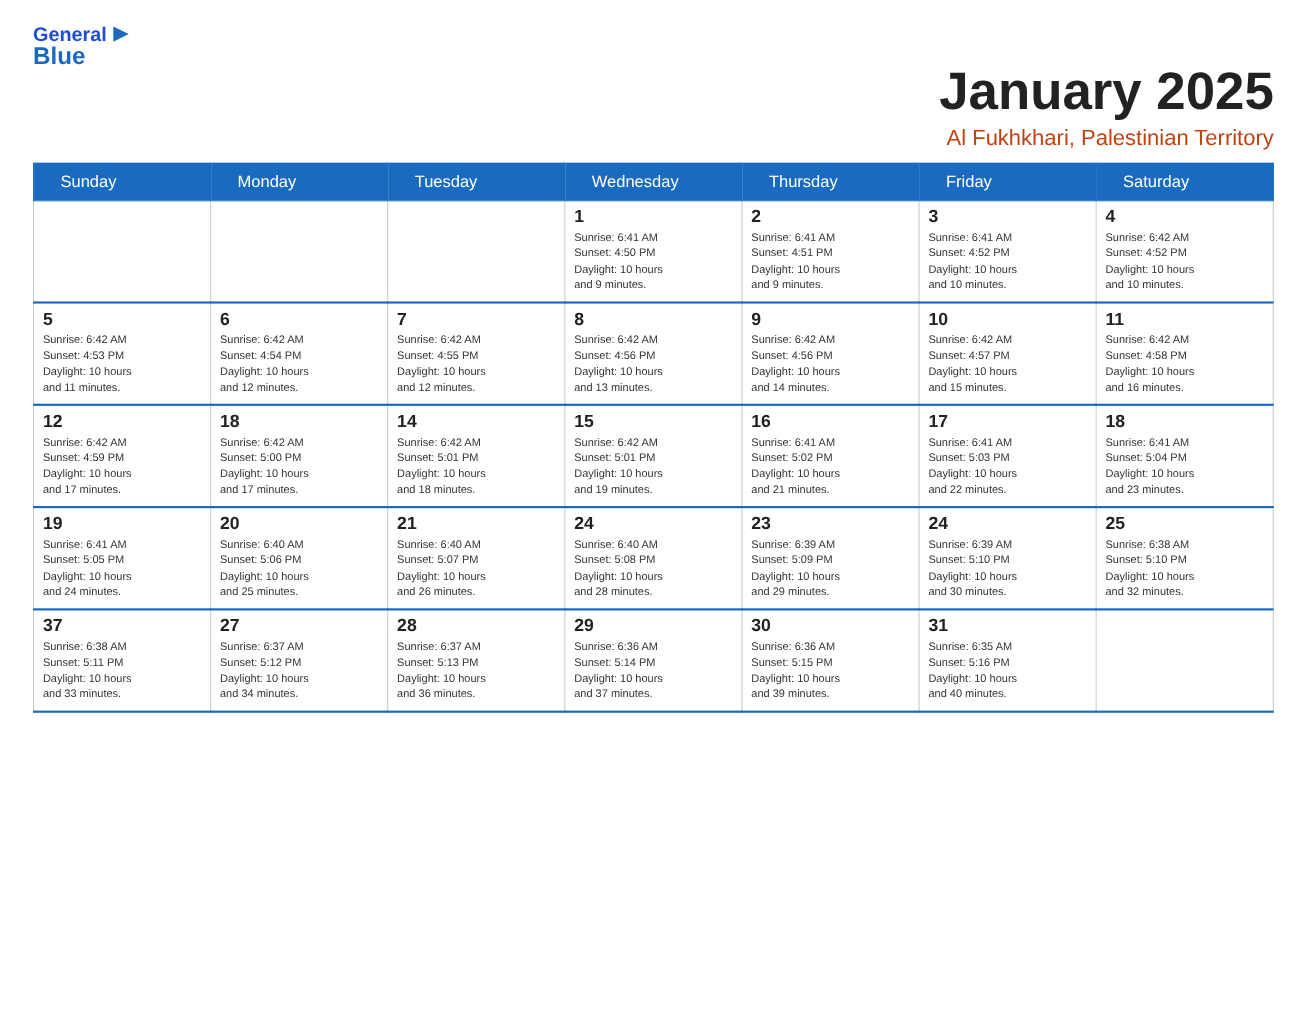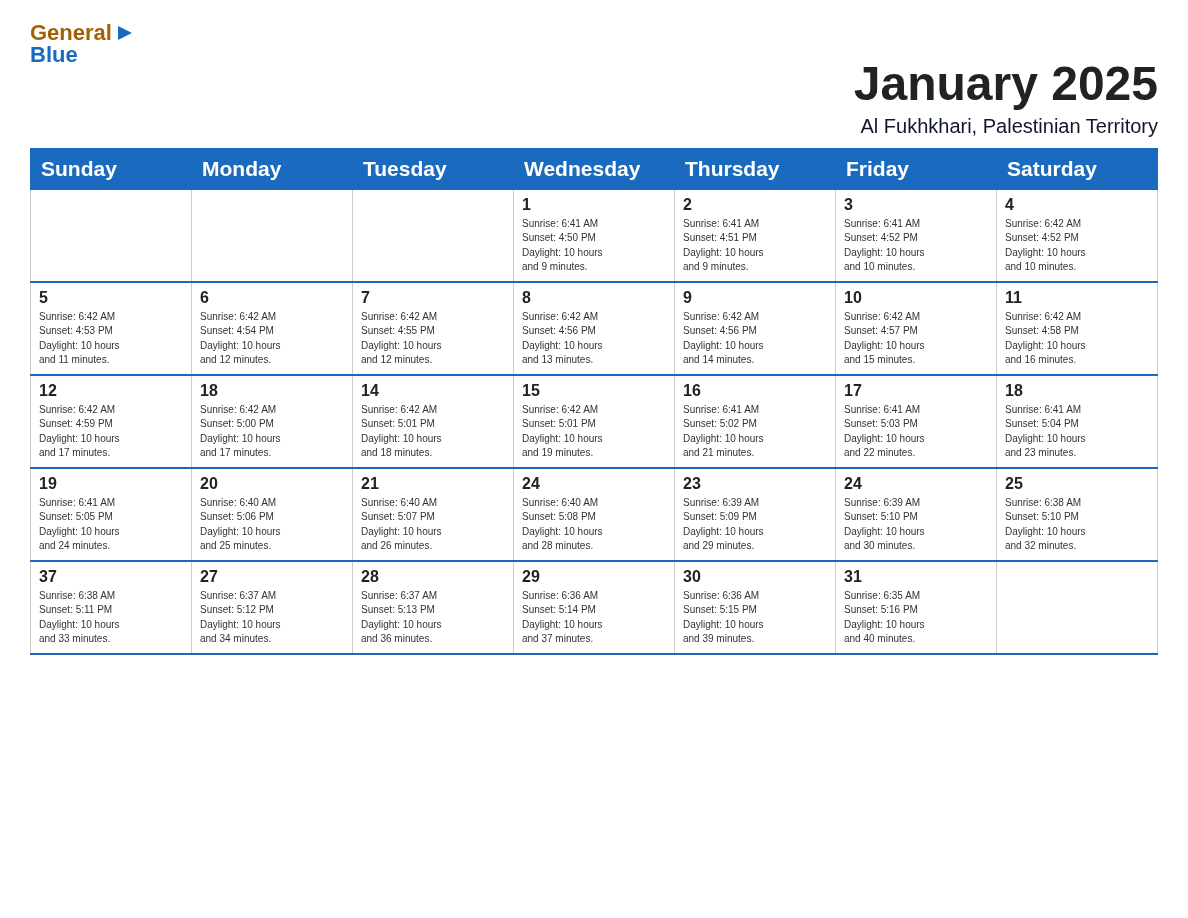--- a/index.html
+++ b/index.html
@@ -15,23 +15,23 @@
       justify-content: space-between;
       align-items: flex-start;
       margin-bottom: 10px;
     }
     .logo {
       display: flex;
       align-items: center;
       gap: 4px;
     }
     .logo-text-general {
-      font-size: 22px;
+      font-size: 18px;
       font-weight: bold;
-      color: #a16207;
+      color: #1d4ed8;
     }
     .logo-text-blue {
       font-size: 22px;
       font-weight: bold;
       color: #1a6bbf;
     }
     .logo-icon {
       display: flex;
       flex-direction: column;
       align-items: flex-start;
@@ -41,36 +41,36 @@
     }
     .month-title {
       font-size: 48px;
       font-weight: bold;
       color: #222;
       line-height: 1.1;
       margin-top: 38px;
     }
     .location {
       font-size: 20px;
-      color: #0f172a;
+      color: #c2410c;
       margin-top: 4px;
     }
     table {
       width: 100%;
       border-collapse: collapse;
       margin-top: 10px;
     }
     thead tr {
       background-color: #1a6bbf;
     }
     thead th {
       color: #fff;
-      font-size: 21px;
-      font-weight: bold;
-      padding: 8px 10px;
+      font-size: 15px;
+      font-weight: normal;
+      padding: 8px 24px;
       text-align: left;
       border: 1px solid #1a6bbf;
     }
     tbody td {
       vertical-align: top;
       padding: 6px 8px;
       border: 1px solid #ccc;
       width: 14.28%;
       font-size: 12px;
       color: #333;

